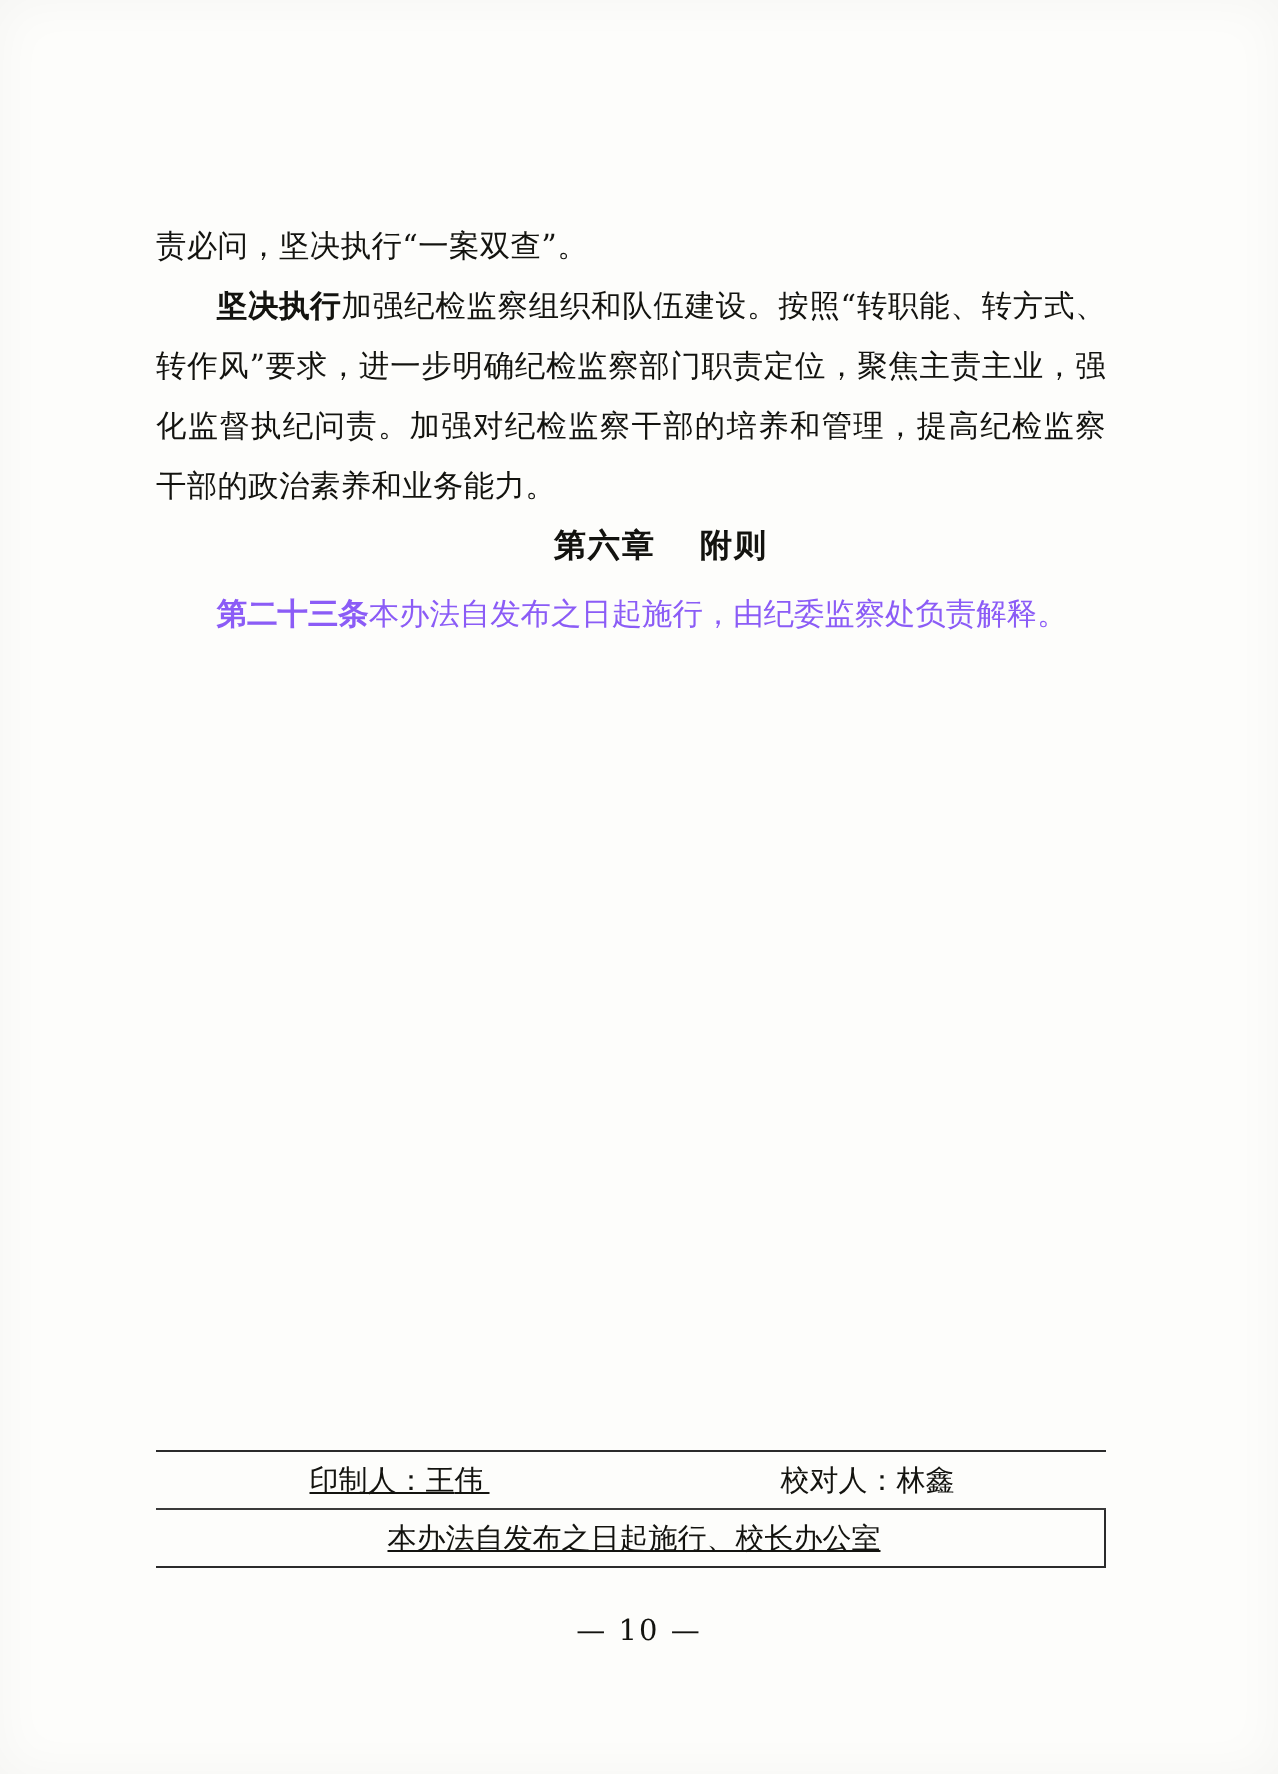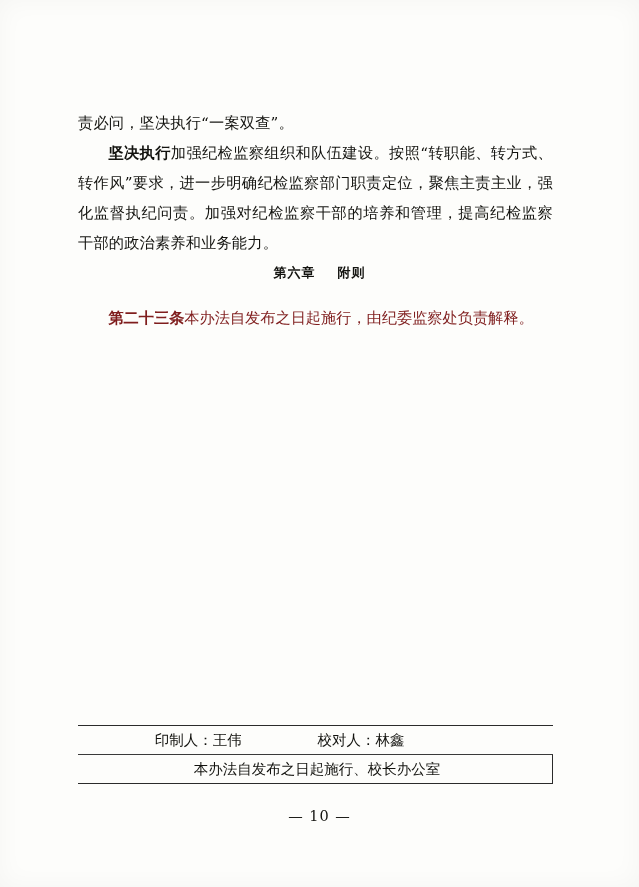--- a/index.html
+++ b/index.html
@@ -45,45 +45,44 @@
   }
   .para.indent {
     text-indent: 2em;
   }
   .bold {
     font-weight: bold;
   }
   .chapter-heading {
     position: absolute;
     top: 258px;
-    left: 4px;
+    left: 15px;
     width: 475px;
     text-align: center;
-    font-size: 13px;
+    font-size: 16px;
     font-weight: bold;
     line-height: 30px;
     color: #13130f;
     letter-spacing: 1px;
   }
   .chapter-heading .gap {
     display: inline-block;
     width: 22px;
   }
   .para-last {
     position: absolute;
     top: 292px;
     left: 0;
     width: 475px;
     font-size: 15.2px;
     line-height: 30px;
     text-align: justify;
     text-justify: inter-ideograph;
     text-indent: 2em;
-    color: #7f1d1d;
-    margin-top: 11px;
+    color: #8b5cf6;
   }
 
   
   .footer {
     position: absolute;
     left: 78px;
     top: 725px;
     width: 475px;
   }
   .rule {
@@ -99,24 +98,25 @@
     display: flex;
     align-items: center;
     height: 28px;
     font-size: 14.5px;
     color: #13130f;
   }
   .footer-row .left {
     flex: 1;
     text-align: center;
     padding-left: 4px;
+    text-decoration: underline;
   }
   .footer-row .right {
     flex: 1;
-    text-align: left;
+    text-align: center;
   }
   .divider-vert {
     width: 1px;
     align-self: stretch;
     background: #2b2b2b;
   }
   .spaced {
     letter-spacing: 3px;
   }
   .page-number {

